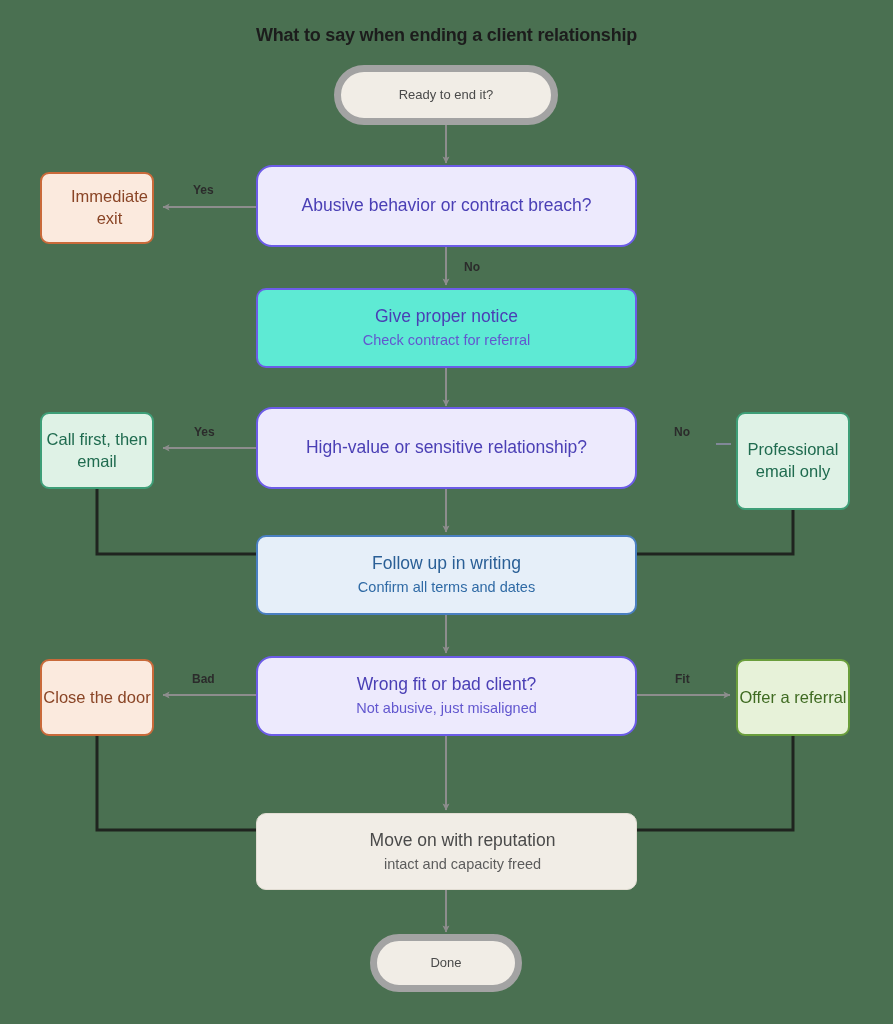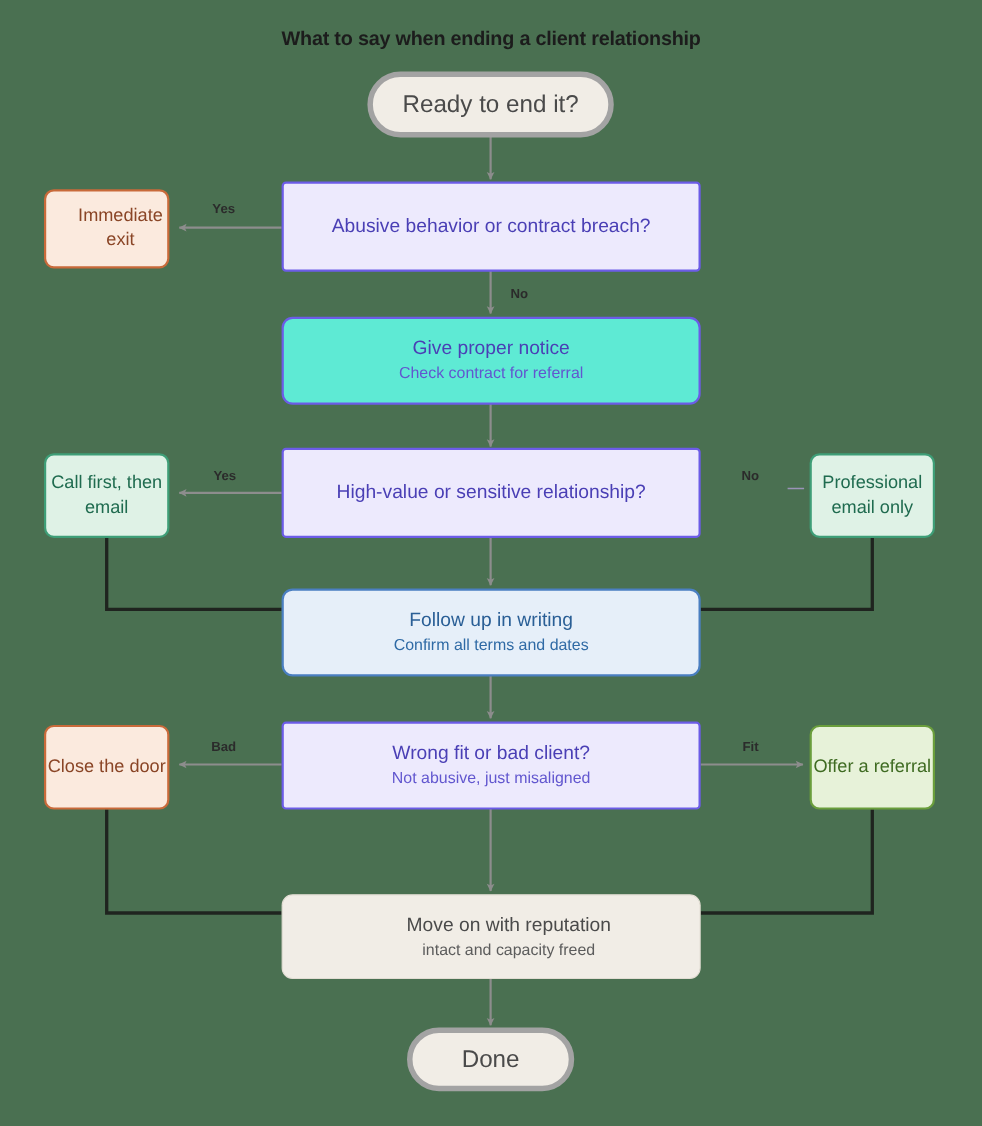--- a/index.html
+++ b/index.html
@@ -54,31 +54,31 @@
   }
   .node .sub {
     display: block;
     font-size: 14.5px;
     margin-top: 3px;
   }
 
   
   .n-terminal {
     background: #f1ede6;
-    border: 5px solid #a3a3a3;
+    border: 7px solid #a3a3a3;
     border-radius: 999px;
     color: #4a4a4a;
-    font-size: 22px;
+    font-size: 13px;
   }
 
   
   .n-decision {
     background: #edeafd;
     border: 2px solid #6c5ce7;
-    border-radius: 4px;
+    border-radius: 16px;
     color: #4a3fb5;
     font-size: 17.5px;
   }
   .n-decision .sub { color: #6257cf; }
 
   
   .n-purple {
     background: #5eead4;
     border: 2px solid #6c5ce7;
     border-radius: 10px;
@@ -210,21 +210,21 @@
   </div>
 
   <div class="node n-decision" style="left:256px; top:407px; width:381px; height:82px;">
     <span class="main">High-value or sensitive relationship?</span>
   </div>
 
   <div class="node n-mint" style="left:40px; top:412px; width:114px; height:77px;">
     <span class="main">Call first, then email</span>
   </div>
 
-  <div class="node n-mint" style="left:736px; top:412px; width:114px; height:77px;">
+  <div class="node n-mint" style="left:736px; top:412px; width:114px; height:98px;">
     <span class="main">Professional email only</span>
   </div>
 
   <div class="node n-blue" style="left:256px; top:535px; width:381px; height:80px;">
     <span class="main">Follow up in writing</span>
     <span class="sub">Confirm all terms and dates</span>
   </div>
 
   <div class="node n-decision" style="left:256px; top:656px; width:381px; height:80px;">
     <span class="main">Wrong fit or bad client?</span>

